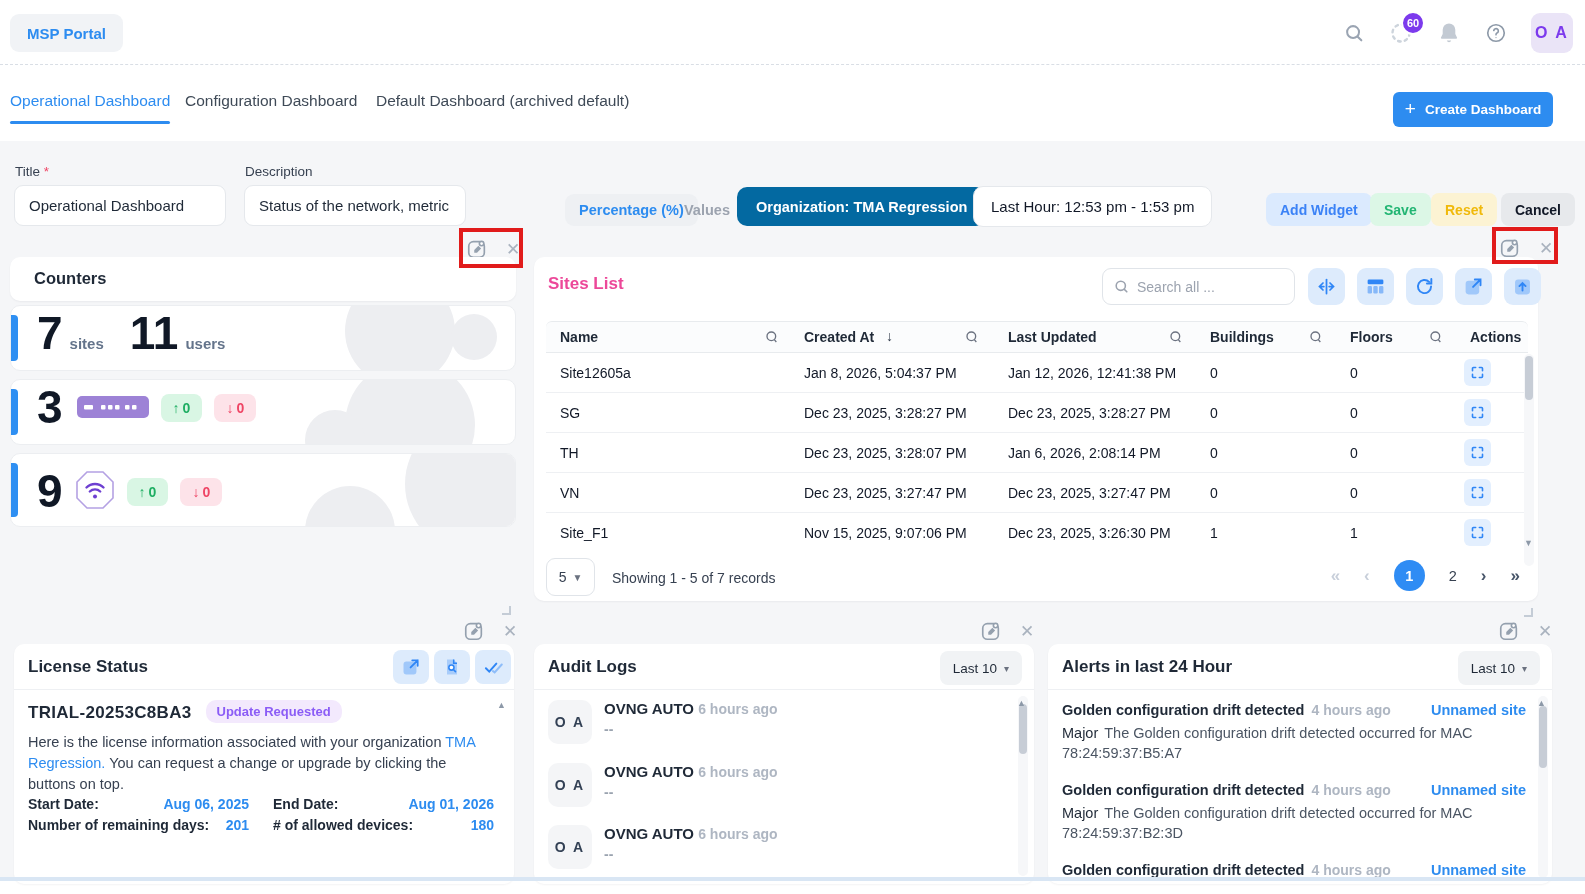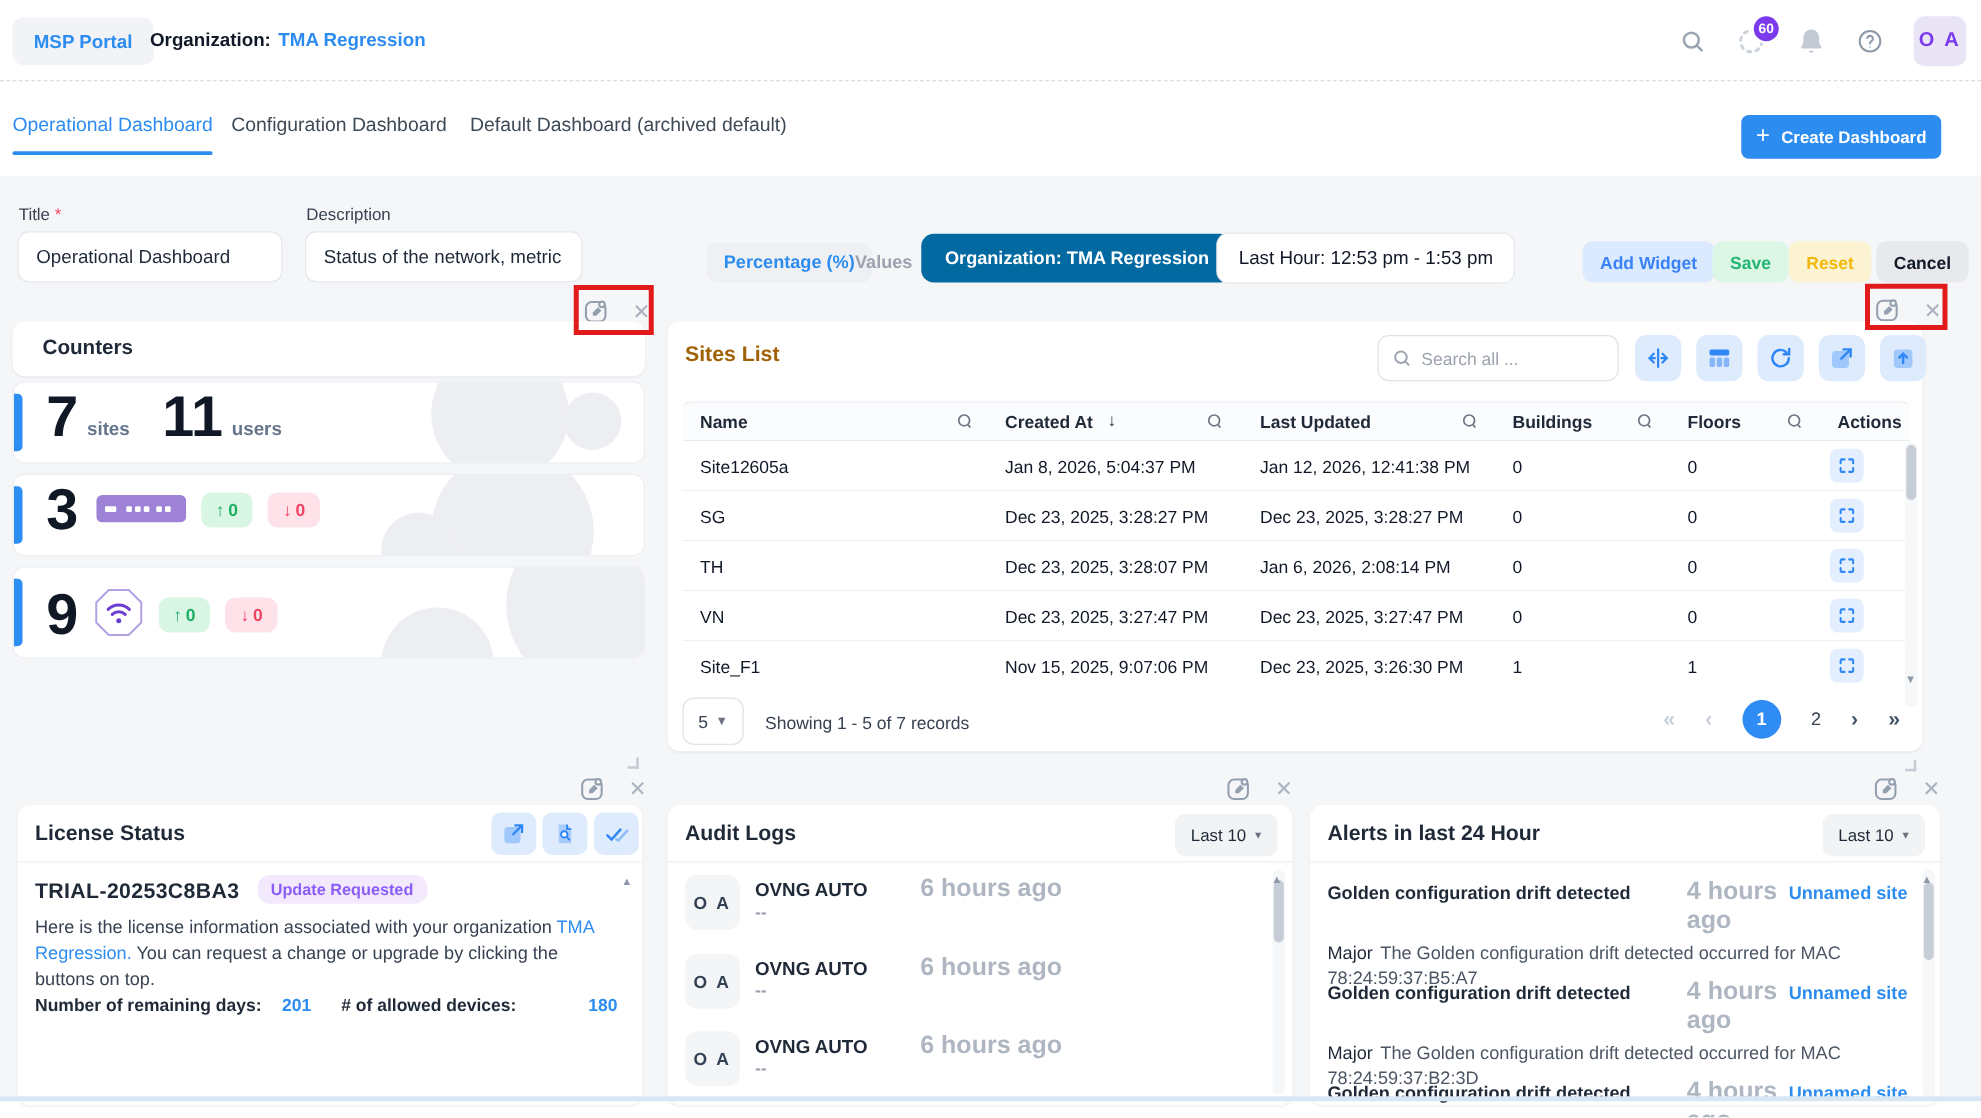--- a/index.html
+++ b/index.html
@@ -59,21 +59,21 @@
   .cunit { font-size:15px; font-weight:bold; color:#64748b; margin:0 0 4px 7px; }
   .crow { position:absolute; left:26px; bottom:14px; display:flex; align-items:flex-end; }
   .deco { position:absolute; border-radius:50%; background:#edeef1; }
   .badge-updown { display:flex; align-items:center; gap:3px; font-size:14px; font-weight:bold; border-radius:8px; padding:6px 12px; margin-left:12px; margin-bottom:8px; }
   .b-up { background:#d9f6e4; color:#1fae63; }
   .b-down { background:#fde3e9; color:#ef4565; }
   .switch-ico { width:72px; height:22px; margin:0 0 12px 14px; }
   .octo { position:relative; width:40px; height:40px; margin:0 0 4px 12px; }
   
   .sites-card { left:534px; top:257px; width:1004px; height:344px; }
-  .w-title { position:absolute; left:14px; top:17px; font-size:17px; font-weight:bold; color:#a16207; }
+  .w-title { position:absolute; left:14px; top:17px; font-size:17px; font-weight:bold; color:#ec4899; }
   .searchbox { position:absolute; left:568px; top:11px; width:193px; height:37px; border:1px solid #e0e4e9; border-radius:9px; display:flex; align-items:center; padding:0 10px; gap:7px; color:#9ca3af; background:#fff; }
   .searchbox svg { width:17px; height:17px; flex:none; }
   .searchbox input { border:none; outline:none; width:100%; font-size:14px; font-family:inherit; color:#374151; }
   .searchbox input::placeholder { color:#9ca3af; }
   .wbtn { position:absolute; top:11px; width:37px; height:37px; background:#ddebfc; border:none; border-radius:9px; color:#2f86f6; display:flex; align-items:center; justify-content:center; cursor:pointer; }
   .wbtn svg { width:21px; height:21px; }
   .thead { position:absolute; left:12px; top:64px; width:982px; height:32px; background:#fbfcfd; border-top:1px solid #e8ebee; border-bottom:1px solid #e8ebee; border-radius:6px 6px 0 0; font-size:14px; font-weight:bold; color:#1f2937; }
   .th { position:absolute; top:7px; white-space:nowrap; }
   .qico { position:absolute; top:7px; width:16px; height:16px; color:#6b7280; cursor:pointer; }
   .qico svg { width:100%; height:100%; }
@@ -107,42 +107,38 @@
   .lic-link { color:#2d8cf0; cursor:pointer; }
   .lic-grid { position:absolute; left:14px; top:152px; width:466px; font-size:14px; }
   .lic-row { display:flex; margin-bottom:5px; }
   .lic-col { width:221px; display:flex; justify-content:space-between; }
   .lic-col + .lic-col { margin-left:24px; }
   .lic-k { font-weight:bold; color:#1f2937; }
   .lic-v { font-weight:bold; color:#2d8cf0; }
   .feed-item { position:absolute; left:14px; right:30px; }
   .feed-av { position:absolute; left:0; top:0; width:44px; height:44px; background:#f4f5f7; border-radius:10px; display:flex; align-items:center; justify-content:center; font-weight:bold; font-size:14px; color:#334155; letter-spacing:2px; }
   .feed-name { position:absolute; left:56px; top:0; font-size:15px; font-weight:bold; color:#1f2937; white-space:nowrap; }
-  .feed-time { color:#aeb6c2; font-weight:bold; font-size:20px;margin-left:38px; }
+  .feed-time { color:#aeb6c2; font-weight:bold; font-size:14px; }
   .feed-detail { position:absolute; left:56px; top:21px; font-size:14px; color:#9aa3af; font-weight:bold; }
   .al-item { position:absolute; left:14px; right:26px; font-size:14.5px; }
   .al-line1 { display:flex; align-items:baseline; gap:7px; }
   .al-title { font-weight:bold; color:#1f2937; white-space:nowrap; }
   .al-site { margin-left:auto; color:#2d8cf0; font-weight:bold; cursor:pointer; white-space:nowrap; }
   .al-msg { margin-top:5px; color:#4b5563; line-height:20px; }
   .al-sev { font-weight:normal; color:#1f2937; margin-right:6px; }
 </style>
 </head>
 <body>
 
 <div id="app">
 
   <div class="topbar">
     <div class="brand-badge">
         <span>MSP Portal</span>
       </div>
-    <div class="org-line">
-      <span class="org-label">Organization:</span>
-      <span class="org-name">TMA Regression</span>
-    </div>
     <div class="top-icons">
       <span class="tico">
         <svg viewBox="0 0 24 24" fill="none" stroke="currentColor" stroke-width="2.2" stroke-linecap="round">
             <circle cx="11" cy="11" r="6.5"></circle>
             <path d="M16 16l4 4"></path>
           </svg>
       </span>
       <span class="spinner-wrap">
         <svg viewBox="0 0 24 24" fill="none" stroke="currentColor" stroke-width="2.4" stroke-linecap="round">
             <circle cx="12" cy="12" r="8.5" stroke-dasharray="2.6 4.2"></circle>
@@ -506,20 +502,30 @@
         </button>
     </div>
     <div class="lic-code-row">
       <span class="lic-code">TRIAL-20253C8BA3</span>
       <span class="lic-badge">Update Requested</span>
     </div>
     <p class="lic-para"><span>Here is the license information associated with your organization </span><span class="lic-link">TMA Regression.</span><span> You can request a change or upgrade by clicking the buttons on top.</span></p>
     <div class="lic-grid">
       <div class="lic-row">
         <span class="lic-col">
+            <span class="lic-k">Start Date:</span>
+            <span class="lic-v">Aug 06, 2025</span>
+          </span>
+        <span class="lic-col">
+            <span class="lic-k">End Date:</span>
+            <span class="lic-v">Aug 01, 2026</span>
+          </span>
+      </div>
+      <div class="lic-row">
+        <span class="lic-col">
             <span class="lic-k">Number of remaining days:</span>
             <span class="lic-v">201</span>
           </span>
         <span class="lic-col">
             <span class="lic-k"># of allowed devices:</span>
             <span class="lic-v">180</span>
           </span>
       </div>
     </div>
     <span class="varrow" style="top:56px; right:8px;">▲</span>

